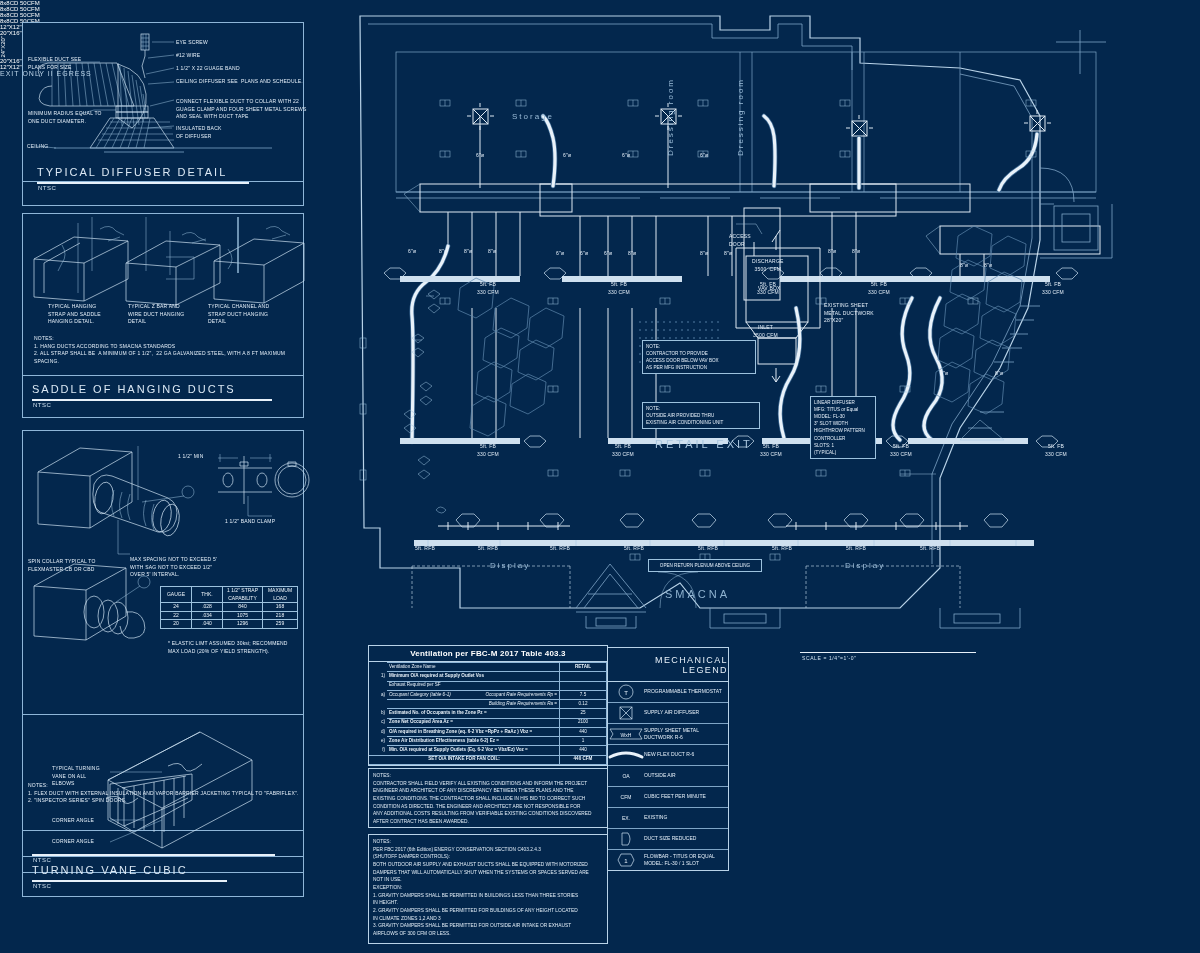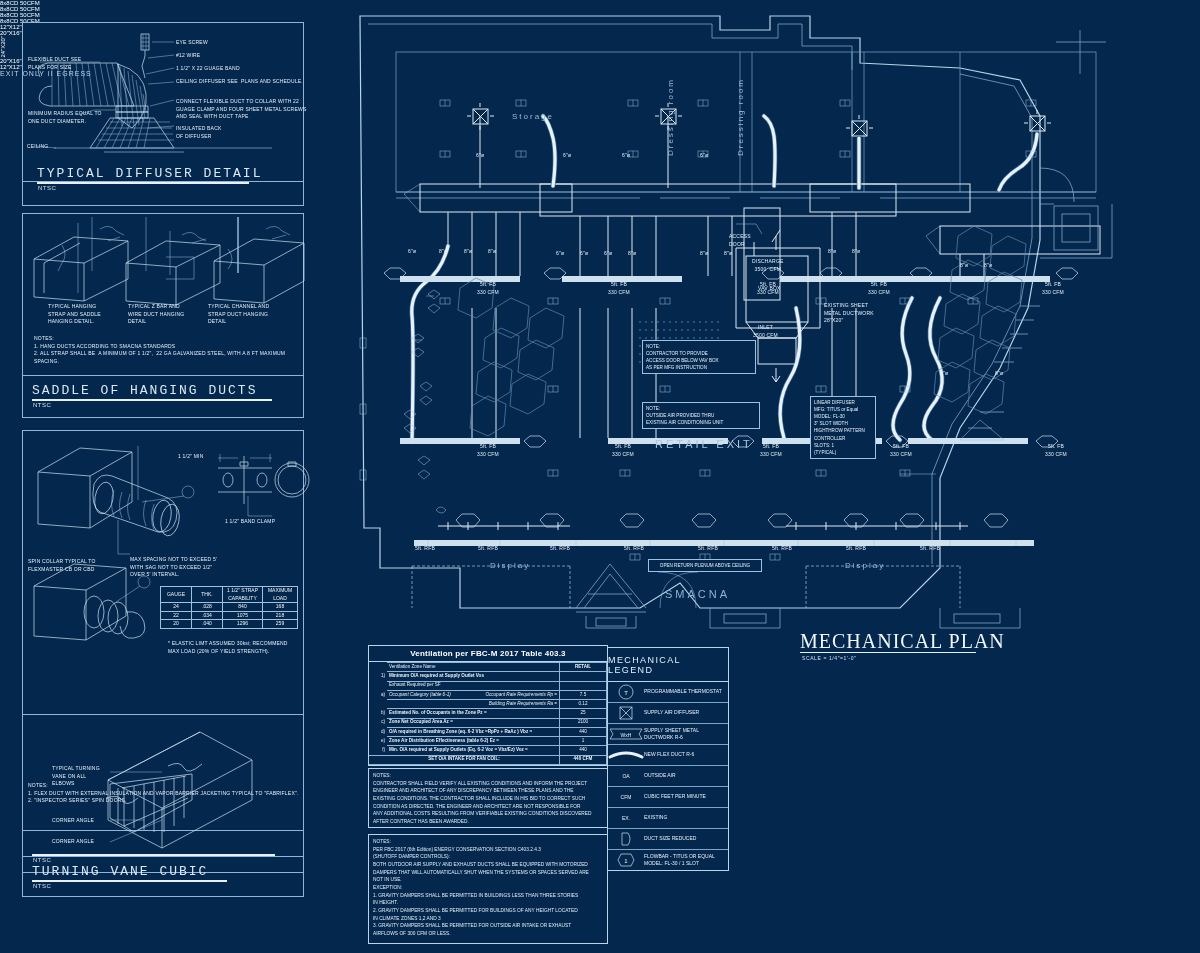--- a/index.html
+++ b/index.html
@@ -1,22 +1,22 @@
 <!DOCTYPE html>
 <html><head>
 <meta charset="utf-8">
 <style>
   html,body{margin:0;padding:0;background:#03274d;}
   body{width:1200px;height:953px;overflow:hidden;
        font-family:"Liberation Sans",sans-serif;color:#ffffff;}
   #sheet{position:relative;width:1200px;height:953px;background:#03274d;}
 
   .pnl{position:absolute;border:1px solid #8fb6d8;box-sizing:border-box;}
-  .pnl-title{font-family:Liberation Mono, monospace;letter-spacing:2px;
-             font-size:13px;color:#dce9f5;text-align:right;}
+  .pnl-title{font-family:Liberation Sans, sans-serif;letter-spacing:2px;
+             font-size:11px;color:#dce9f5;text-align:right;}
   .pnl-sub{font-size:6px;color:#cfe0ef;letter-spacing:.5px;}
   .u-line{position:absolute;height:2px;background:#e8f1fa;}
 
   .lbl{position:absolute;font-size:5px;line-height:1.5;color:#e6f0fa;
        letter-spacing:.2px;white-space:pre;}
   .lbl6{font-size:6px;}
   .lbl7{font-size:7px;}
 
   svg{position:absolute;left:0;top:0;overflow:visible;}
   .ln{stroke:#cfe2f2;stroke-width:.7;fill:none;}
@@ -40,21 +40,21 @@
   .vent-h{text-align:center;font-weight:bold;font-size:8px;padding:3px 0;
           border-bottom:1px solid #b9d3e8;letter-spacing:.2px;}
   table.vt{border-collapse:collapse;width:100%;font-size:4.6px;color:#e9f2fa;}
   table.vt td{border:.5px solid #8fb6d8;padding:.8px 2px;line-height:1.45;}
   .vt .num{width:42px;text-align:center;}
   .vt .bold{font-weight:bold;}
   .vt .it{font-style:italic;}
 
   .legend{position:absolute;left:607px;top:647px;width:122px;
           border:1px solid #b9d3e8;background:#03274d;box-sizing:border-box;}
-  .legend-h{text-align:left;font-size:9px;letter-spacing:1.4px;padding:7px 0 6px;
+  .legend-h{text-align:right;font-size:9px;letter-spacing:1.4px;padding:7px 0 6px;
             border-bottom:1px solid #b9d3e8;color:#e7f0f9;}
   .lrow{display:flex;align-items:center;border-bottom:.5px solid #7fa5c6;min-height:20px;}
   .lrow:last-child{border-bottom:none;}
   .lsym{width:36px;display:flex;align-items:center;justify-content:center;
         font-size:5px;color:#e6f0fa;flex:none;}
   .ltxt{font-size:5px;line-height:1.45;color:#e6f0fa;padding:2px 2px 2px 0;}
 
   .notebox{position:absolute;border:1px solid #b9d3e8;box-sizing:border-box;
            font-size:4.8px;line-height:1.6;color:#e2edf7;padding:3px 4px;}
 
@@ -972,21 +972,20 @@
 CONTROLLER
 SLOTS: 1
 (TYPICAL)</div>
   <div class="plannote" style="left:648px;top:559px;width:114px;text-align:center;">OPEN RETURN PLENUM ABOVE CEILING</div>
   <div class="lbl" style="left:824px;top:302px;">EXISTING SHEET
 METAL DUCTWORK
 28"X20"</div>
   <div class="lbl7" style="left:1135px;top:302px;color:#bcd4e8;letter-spacing:1px;">EXIT ONLY
 II EGRESS</div>
 
-  <div class="mtitle">MECHANICAL PLAN</div>
   <div class="mrule"></div>
   <div class="mscale">SCALE = 1/4"=1'-0"</div>
 
   <div class="vent">
     <div class="vent-h">Ventilation per FBC-M 2017 Table 403.3</div>
     <table class="vt">
       <tbody>
         <tr>
           <td style="width:14px;border:none;"></td>
           <td style="border-left:none;">Ventilation Zone Name</td>

